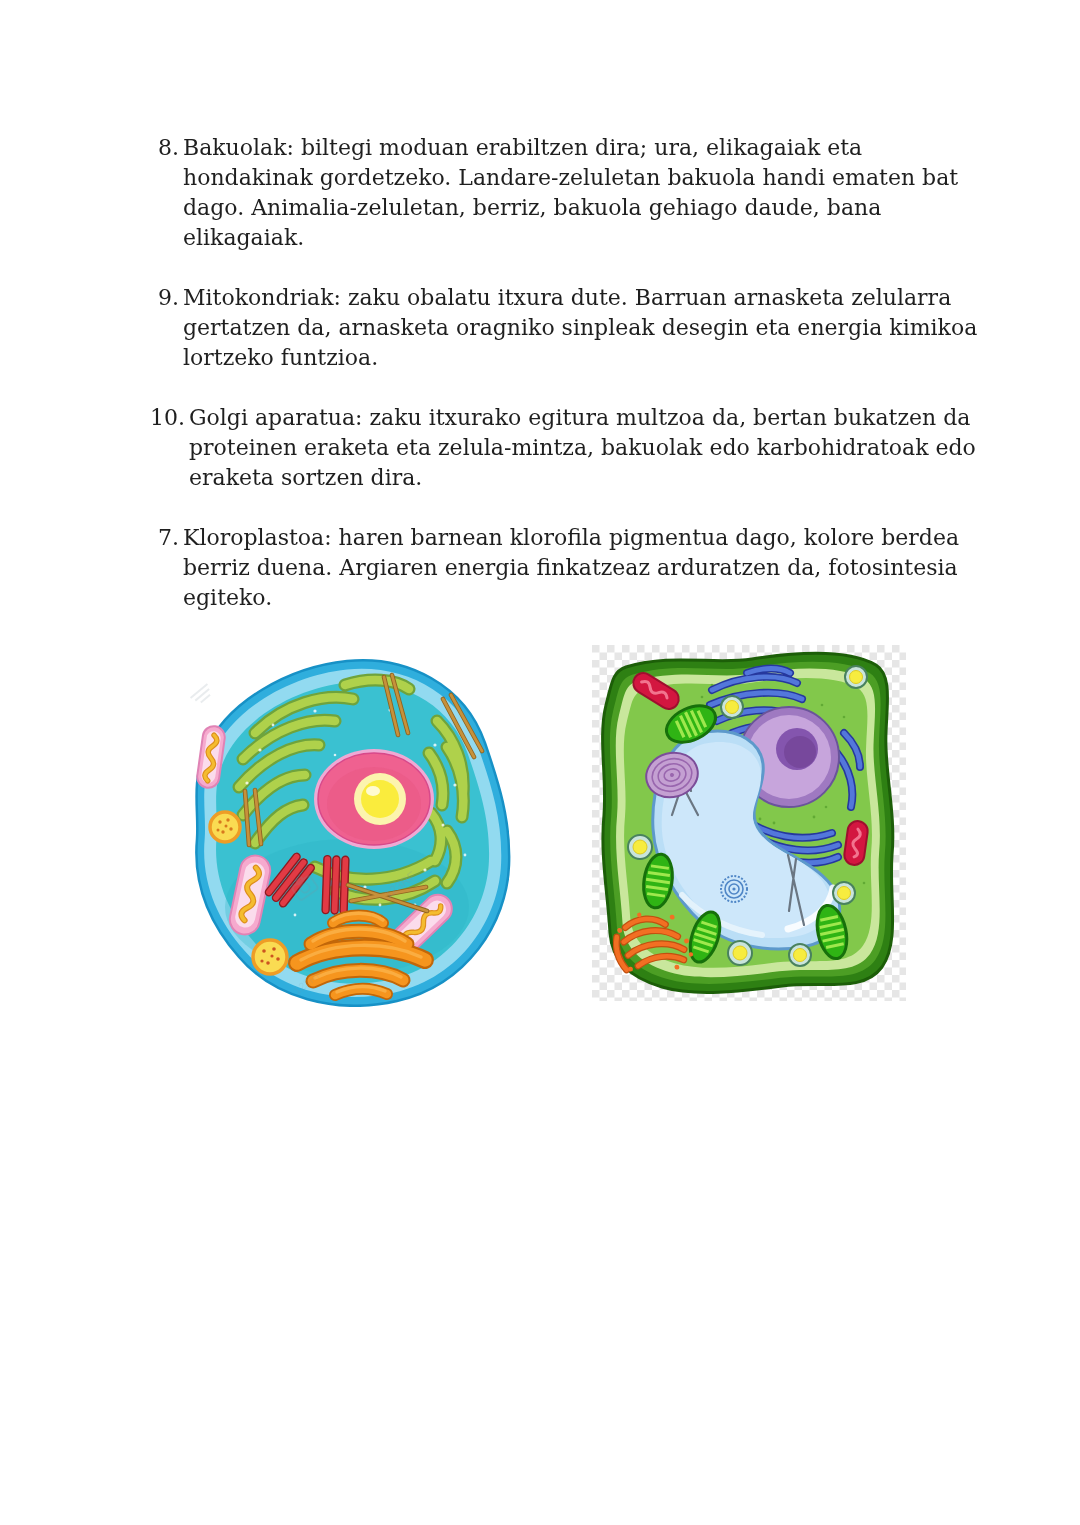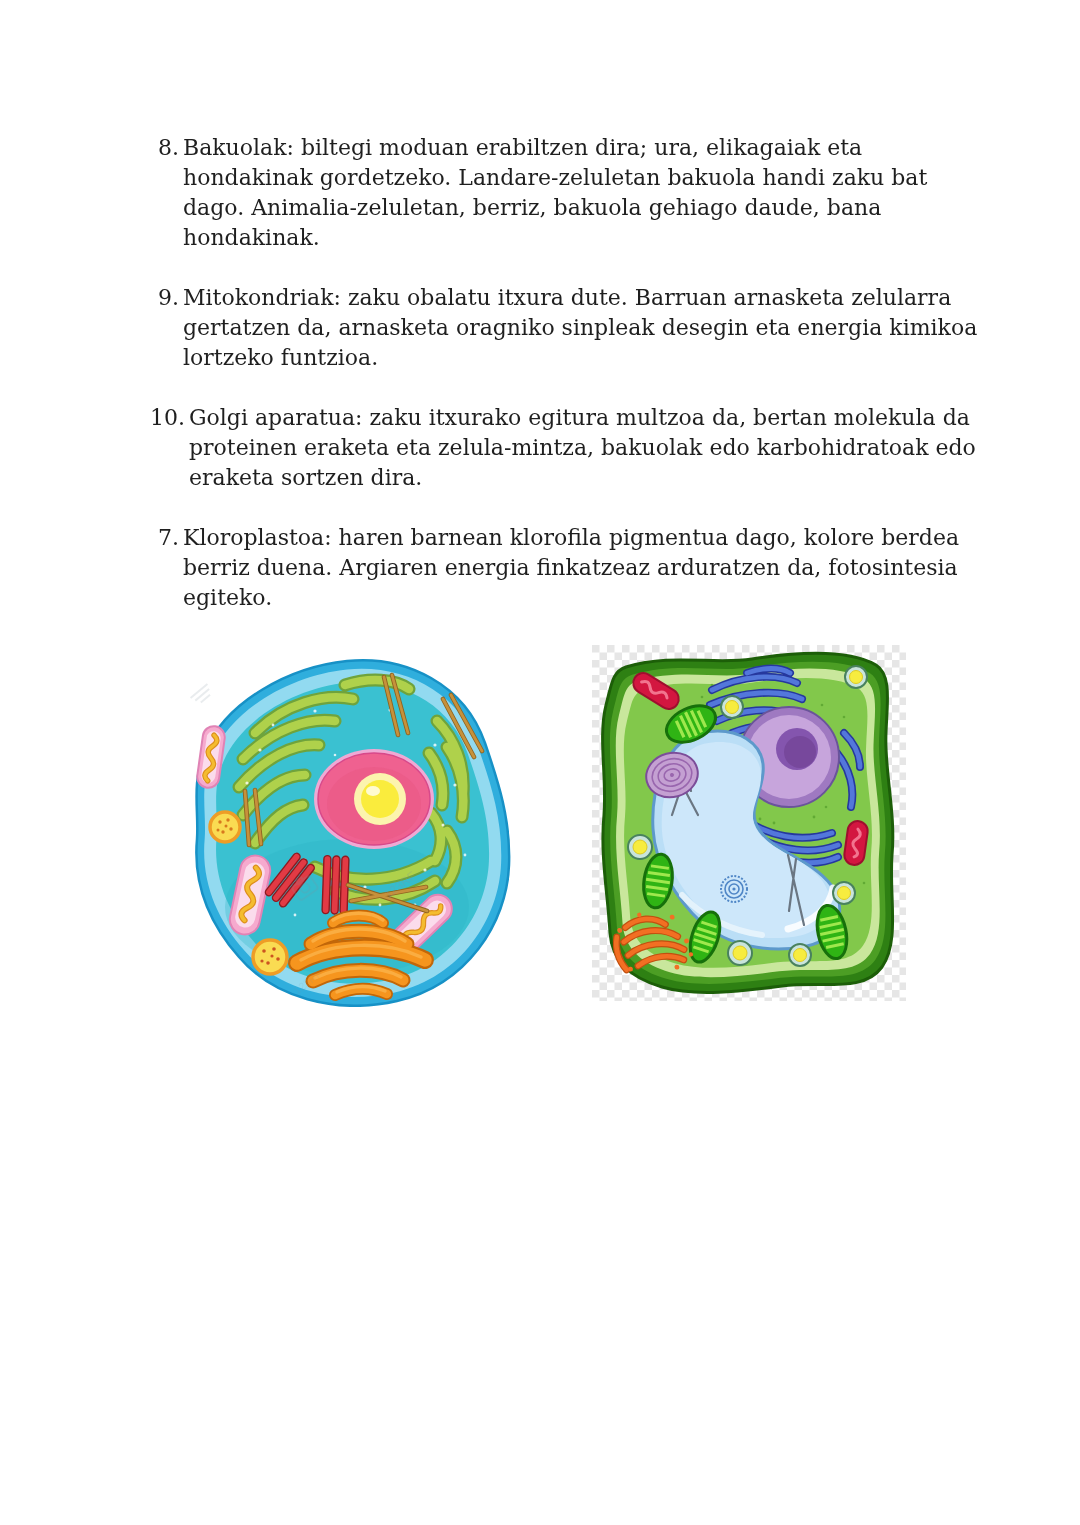--- a/index.html
+++ b/index.html
@@ -19,39 +19,39 @@
 <body>
 
 <div class="page">
 
   <div class="content">
 
     <div class="li">
       <span class="num">8.</span>
       <div class="txt">
         <div class="line">Bakuolak: biltegi moduan erabiltzen dira; ura, elikagaiak eta</div>
-        <div class="line">hondakinak gordetzeko. Landare-zeluletan bakuola handi zaku bat</div>
+        <div class="line">hondakinak gordetzeko. Landare-zeluletan bakuola handi ematen bat</div>
         <div class="line">dago. Animalia-zeluletan, berriz, bakuola gehiago daude, bana</div>
-        <div class="line">hondakinak.</div>
+        <div class="line">elikagaiak.</div>
       </div>
     </div>
 
     <div class="li">
       <span class="num">9.</span>
       <div class="txt">
         <div class="line">Mitokondriak: zaku obalatu itxura dute. Barruan arnasketa zelularra</div>
         <div class="line">gertatzen da, arnasketa oragniko sinpleak desegin eta energia kimikoa</div>
         <div class="line">lortzeko funtzioa.</div>
       </div>
     </div>
 
     <div class="li">
       <span class="num">10.</span>
       <div class="txt">
-        <div class="line">Golgi aparatua: zaku itxurako egitura multzoa da, bertan molekula da</div>
+        <div class="line">Golgi aparatua: zaku itxurako egitura multzoa da, bertan bukatzen da</div>
         <div class="line">proteinen eraketa eta zelula-mintza, bakuolak edo karbohidratoak edo</div>
         <div class="line">eraketa sortzen dira.</div>
       </div>
     </div>
 
     <div class="li">
       <span class="num">7.</span>
       <div class="txt">
         <div class="line">Kloroplastoa: haren barnean klorofila pigmentua dago, kolore berdea</div>
         <div class="line">berriz duena. Argiaren energia finkatzeaz arduratzen da, fotosintesia</div>

